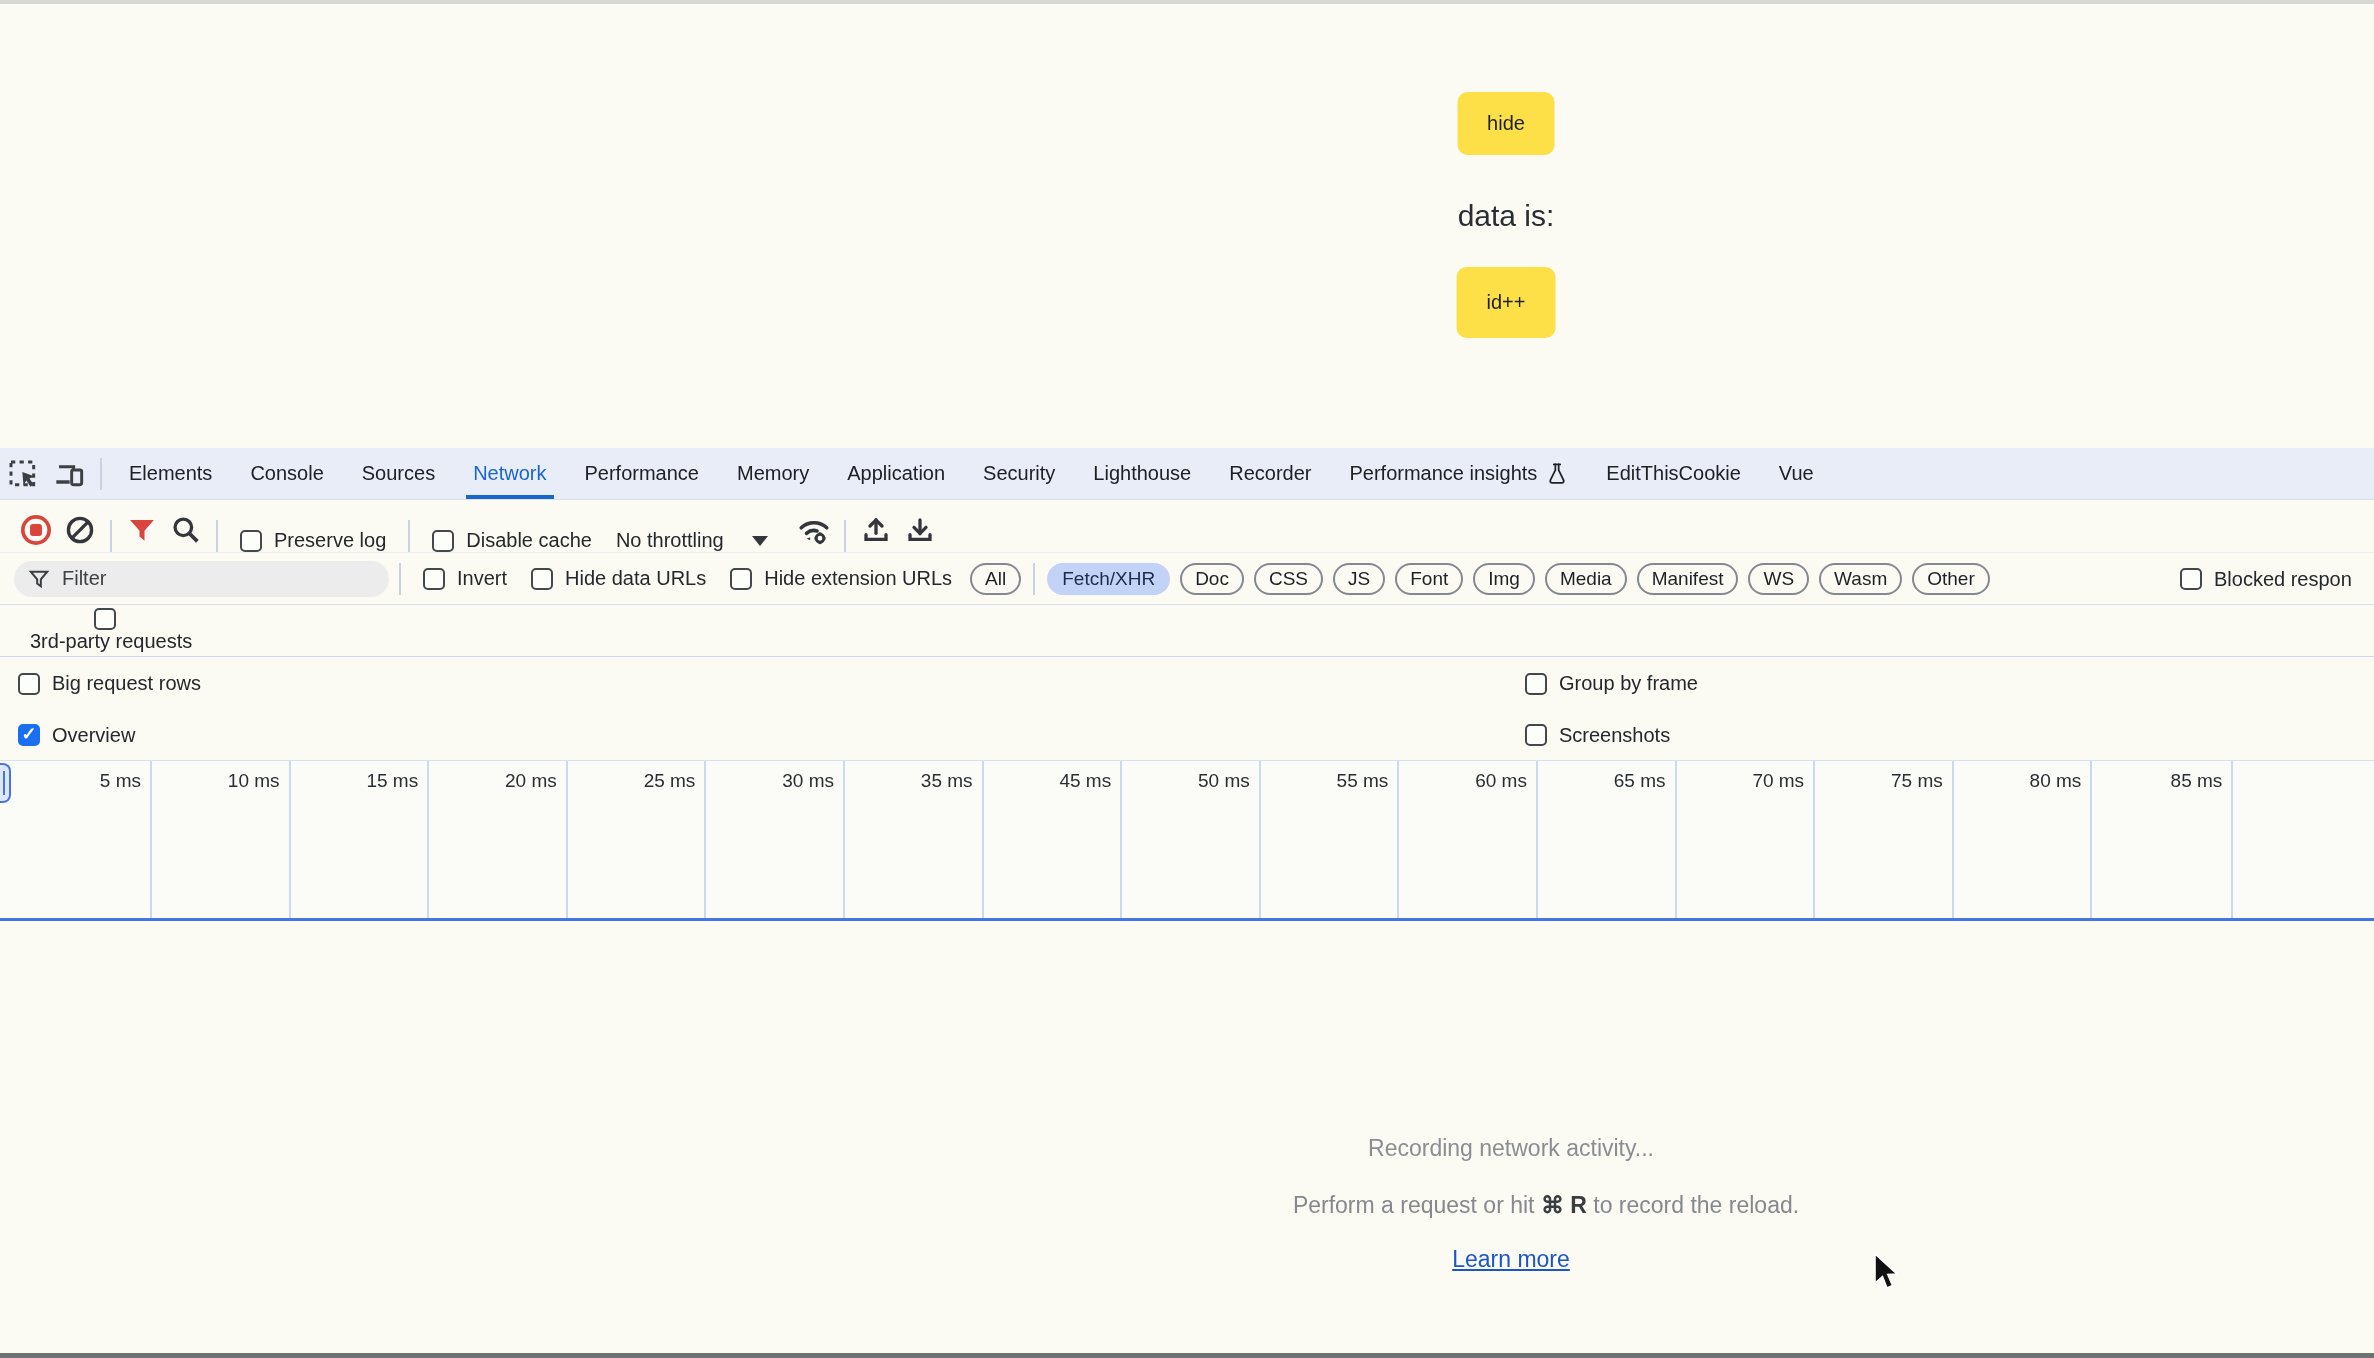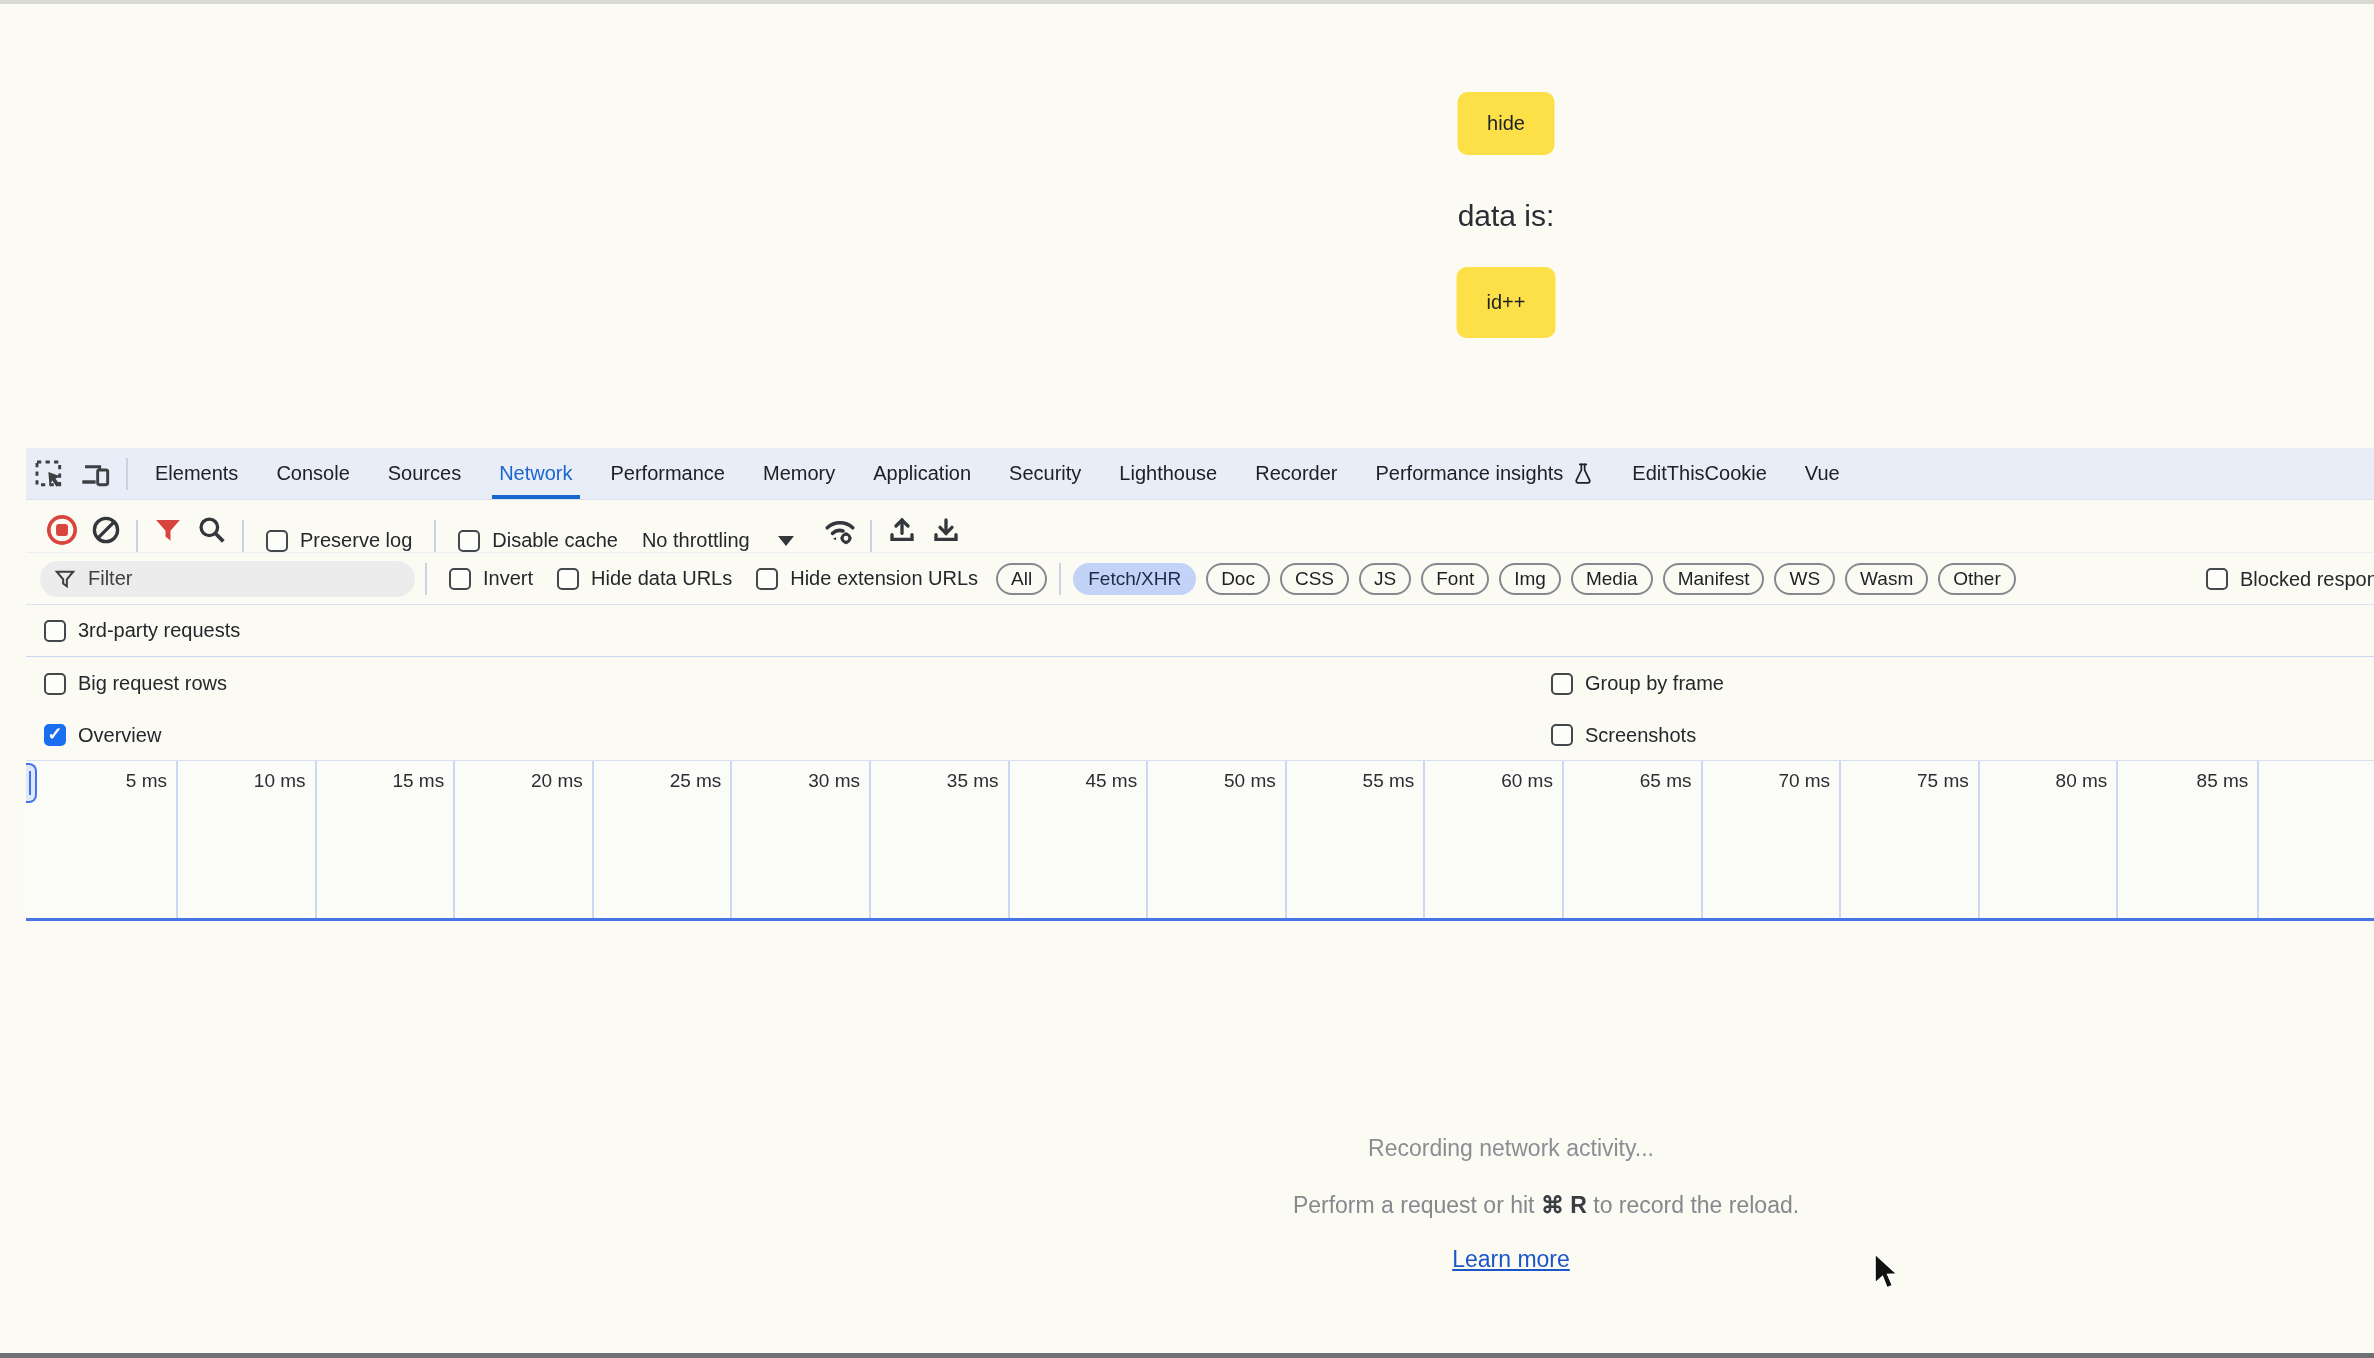--- a/index.html
+++ b/index.html
@@ -11,21 +11,21 @@
 
   
   .page-area { position:absolute; top:4px; left:0; width:2374px; height:444px; background:#fbfbf4; }
   .page-col { position:absolute; left:1506px; top:88px; transform:translateX(-50%);
               display:flex; flex-direction:column; align-items:center; }
   .page-btn { background:#fde047; border:none; border-radius:10px; padding:20px 30px;
               font-size:20px; color:#1d2127; font-family:"Liberation Sans",sans-serif; cursor:pointer; }
   .page-label { margin-top:44px; margin-bottom:34px; font-size:30px; color:#2a2e34; }
 
   
-  .devtools { position:absolute; top:448px; left:0; width:2374px; height:910px; background:#fbfbf4;padding-left:26px; }
+  .devtools { position:absolute; top:448px; left:0; width:2374px; height:910px; background:#fbfbf4; }
 
   
   .tab-bar { height:52px; background:#e9edf8; border-bottom:1px solid #dce1ee;
              display:flex; align-items:stretch; }
   .tbtn { width:46px; display:flex; align-items:center; justify-content:center; flex:none; cursor:pointer; }
   .tab-bar .vsep { align-self:center; }
   .vsep { width:2px; height:32px; background:#c9d1e2; flex:none; margin:0 8px; }
   #tab-container { display:flex; align-items:stretch; }
   .tab { position:relative; display:flex; align-items:center; gap:9px; padding:0 19px;
          font-size:20px; color:#202124; cursor:pointer; white-space:nowrap; }
@@ -299,21 +299,21 @@
         <div class="pill">Wasm</div>
         <div class="pill">Other</div>
       </div>
     <div class="blocked-group cb-group">
       <span class="cb"></span>
       <span class="cb-label">Blocked respon</span>
     </div>
   </div>
 
   <div class="opt-row r1">
-    <div class="cb-group" style="margin:0;">
+    <div class="cb-group" style="margin:0;flex-direction:column;">
       <span class="cb"></span>
       <span class="cb-label">3rd-party requests</span>
     </div>
   </div>
 
   <div class="opt-row r2">
     <div class="cb-group" style="margin:0;">
       <span class="cb"></span>
       <span class="cb-label">Big request rows</span>
     </div>

